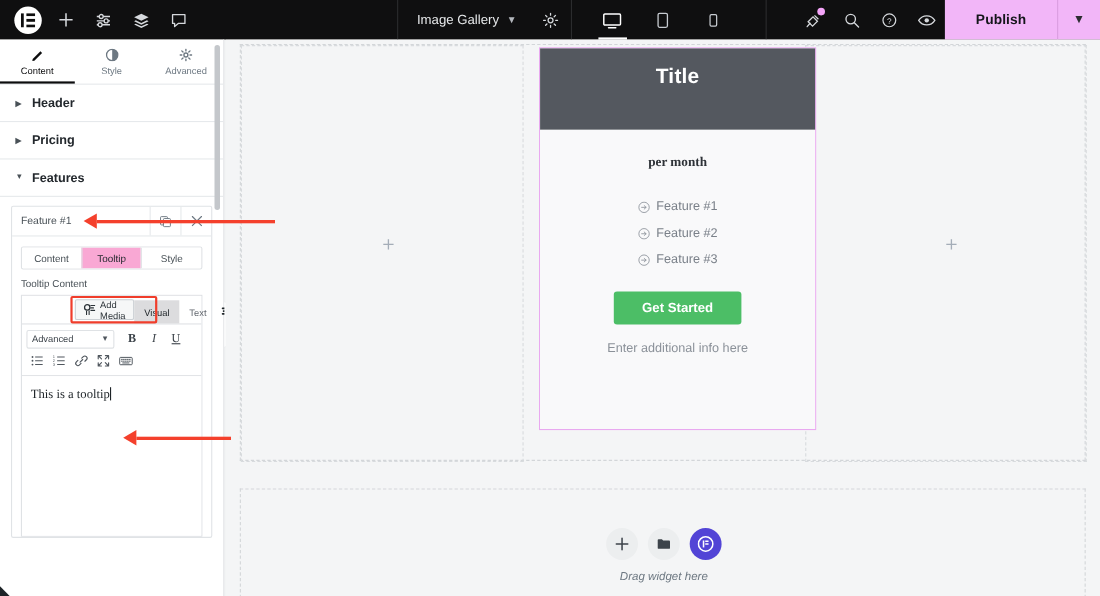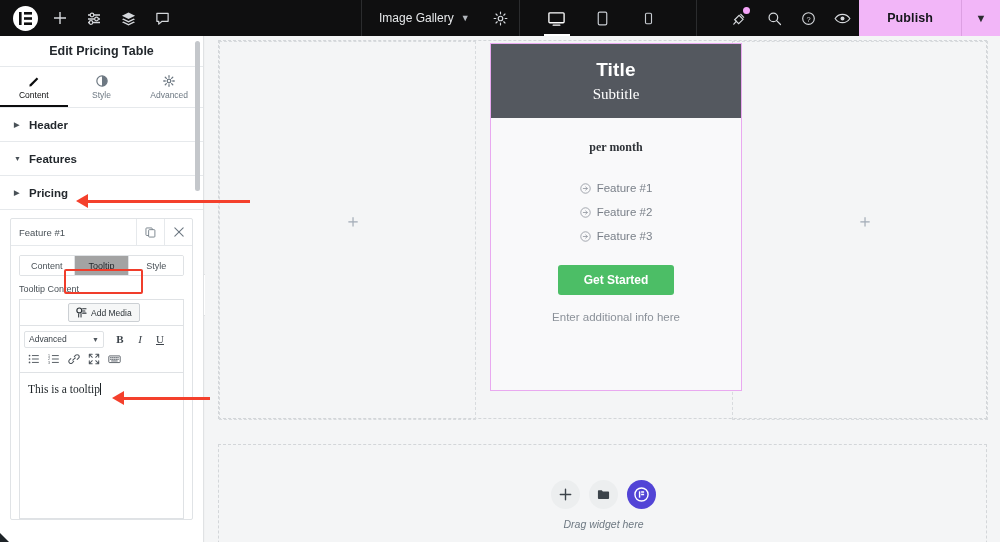--- a/index.html
+++ b/index.html
@@ -117,21 +117,21 @@
   .rep-body { border-top: 1px solid #e6e9ec; padding: 9px 8px 0 8px; }
   .subtabs {
     display: flex; border: 1px solid #dfe2e5; border-radius: 2px; overflow: hidden;
     height: 21px; position: relative;
   }
   .subtab {
     flex: 1; display: flex; align-items: center; justify-content: center;
     font-size: 9px; color: #495157; background: #fff;
   }
   .subtab + .subtab { border-left: 1px solid #dfe2e5; }
-  .subtab.active { background: #a3a3a3; color: #23282d; }
+  .subtab.active { background: #f9a8d4; color: #23282d; }
   .annot-box {
     position: absolute; border: 2px solid #f03d2b; border-radius: 2px;
     pointer-events: none;
   }
   .field-label { font-size: 9px; color: #495157; margin: 8px 0 5px 0; }
 
   
   .mce { border: 1px solid #dfe2e5; background: #fff; }
   .mce-top { display: flex; align-items: center; height: 25px; padding: 3px 0 3px 4px; background: #fff; }
   .addmedia {
@@ -359,21 +359,20 @@
           <path d="M1.2 9S4 4.6 9 4.6 16.8 9 16.8 9 14 13.4 9 13.4 1.2 9 1.2 9z" fill="none" stroke="#d5d8dc" stroke-width="1.2"></path>
           <circle cx="9" cy="9" r="2.1" fill="#d5d8dc"></circle>
         </svg>
       </div>
       <div class="publish">Publish</div>
       <div class="publish-chev">▼</div>
     </div>
   </div>
 
   <div class="panel">
-    <div class="panel-head">Edit Pricing Table</div>
 
     <div class="tabs">
       <div class="tab active">
         <span class="ticon">
           <svg width="12" height="12" viewBox="0 0 14 14">
             <path d="M2 11.2 10.2 3l1.8 1.8L3.8 13 1.6 13.4z" fill="#0c0d0e"></path>
           </svg>
         </span>
         <span>Content</span>
       </div>
@@ -395,26 +394,26 @@
         </span>
         <span>Advanced</span>
       </div>
     </div>
 
     <div class="section-row">
       <span class="caret">▶</span>
       <span>Header</span>
     </div>
     <div class="section-row">
+      <span class="caret">▶</span>
+      <span>Pricing</span>
+    </div>
+    <div class="section-row">
       <span class="caret">▼</span>
       <span>Features</span>
-    </div>
-    <div class="section-row">
-      <span class="caret">▶</span>
-      <span>Pricing</span>
     </div>
 
     <div class="repeater">
       <div class="rep-item">
         <div class="rep-head">
           <div class="rep-title">Feature #1</div>
           <div class="rep-btn">
             <svg width="11" height="11" viewBox="0 0 14 14">
               <rect x="1.2" y="1.2" width="8" height="9.6" rx="1" fill="none" stroke="#6d7882" stroke-width="1.1"></rect>
               <rect x="4.6" y="3.4" width="8" height="9.4" rx="1" fill="#fff" stroke="#6d7882" stroke-width="1.1"></rect>
@@ -438,20 +437,29 @@
           <div class="mce">
             <div class="mce-top">
               <div class="addmedia">
                 <span>
                   <svg width="11" height="11" viewBox="0 0 14 14">
                     <circle cx="4.2" cy="4.4" r="3.1" fill="none" stroke="#2c3338" stroke-width="1.5"></circle>
                     <path d="M8.4 2.2h4.4M8.4 5h3M8.4 7.8h4.4M3.4 8.6v4M6.4 8.2v4.4" stroke="#2c3338" stroke-width="1.3" stroke-linecap="round"></path>
                   </svg>
                 </span>
                 <span>Add Media</span>
+              </div>
+              <div class="mce-tabs">
+                <div class="mce-tab active">Visual</div>
+                <div class="mce-tab">Text</div>
+                <div class="kb-btn">
+                  <svg width="11" height="11" viewBox="0 0 12 12">
+                    <path d="M1.5 2.5h9M2.5 5.2h7M1.5 8h9" stroke="#1d2327" stroke-width="1.8" stroke-linecap="round"></path>
+                  </svg>
+                </div>
               </div>
             </div>
 
             <div class="mce-toolbar">
               <div class="mce-row">
                 <div class="para-select">
                   <span>Advanced</span>
                   <span class="dchev">▼</span>
                 </div>
                 <div class="fbtn bold">B</div>
@@ -521,21 +529,20 @@
       <div class="col col-a">
         <span class="plus-mark" style="left:124px; top:170px;">＋</span>
       </div>
       <div class="col col-c">
         <span class="plus-mark" style="left:123px; top:170px;">＋</span>
       </div>
 
       <div class="widget-frame">
         <div class="card-head">
           <div class="card-title">Title</div>
-          <div class="card-sub">Subtitle</div>
         </div>
         <div class="card-body">
           <div class="per">per month</div>
 
           <div class="features">
             <div class="feat">
               <span>
                 <svg width="11" height="11" viewBox="0 0 14 14">
                   <circle cx="7" cy="7" r="6" fill="none" stroke="#8d939b" stroke-width="1"></circle>
                   <path d="M4.2 7h5M7.2 5 9.4 7 7.2 9" fill="none" stroke="#8d939b" stroke-width="1" stroke-linecap="round" stroke-linejoin="round"></path>

